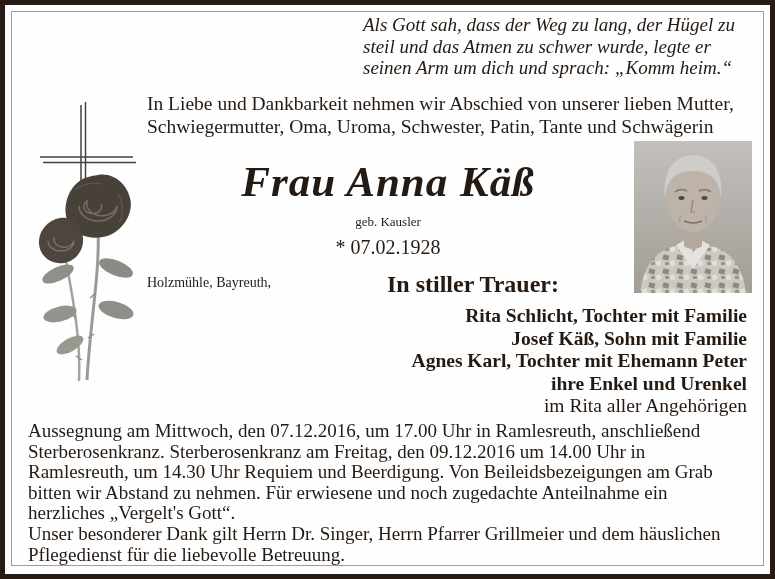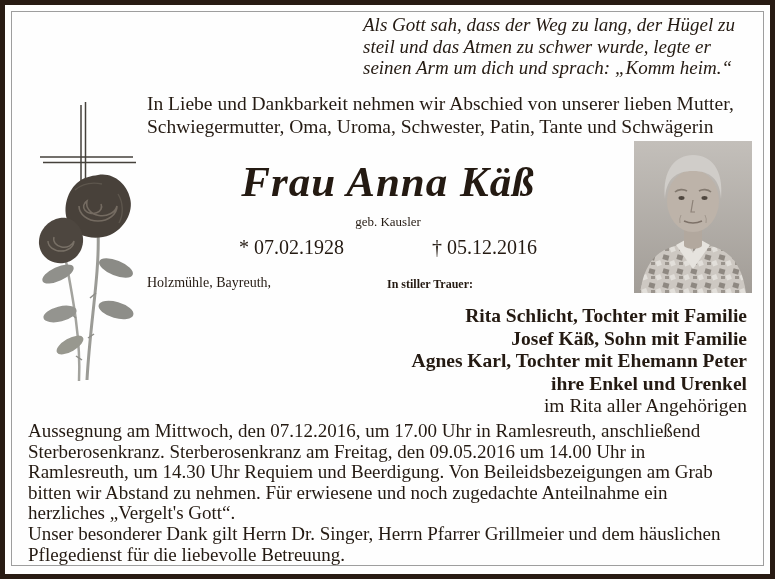--- a/index.html
+++ b/index.html
@@ -51,21 +51,21 @@
     position:absolute;left:18px;top:98px;width:140px;height:295px;
   }
   .places{
     position:absolute;left:147px;top:271px;
     font-size:14px;line-height:24px;
   }
   .mourning{
     position:absolute;left:387px;top:273px;width:360px;
     font-size:19.5px;
   }
-  .mourning-header{font-weight:bold;font-size:12px;line-height:22px;}
+  .mourning-header{font-weight:bold;font-size:24px;line-height:22px;}
   .mourner-list{margin-top:10px;text-align:right;}
   .mourner{font-weight:bold;line-height:22.5px;}
   .mourning-footer{line-height:22.5px;}
   .bottom-text{
     position:absolute;left:28px;top:421px;width:730px;
     font-size:19px;line-height:20.6px;
   }
   .line{white-space:nowrap;}
 </style>
 </head>
@@ -123,21 +123,20 @@
   <div class="intro">
     <div class="line">In Liebe und Dankbarkeit nehmen wir Abschied von unserer lieben Mutter,</div>
     <div class="line">Schwiegermutter, Oma, Uroma, Schwester, Patin, Tante und Schwägerin</div>
   </div>
 
   <div class="name-block">
     <div class="deceased-name">Frau Anna Käß</div>
     <div class="maiden">geb. Kausler</div>
     <div class="dates">
       <span>* 07.02.1928</span>
-      <span>† 05.12.2016</span>
     </div>
   </div>
 
   <svg class="portrait" viewBox="0 0 118 152" xmlns="http://www.w3.org/2000/svg" aria-hidden="true">
     <defs>
       <linearGradient id="pbg" x1="0" y1="0" x2="0" y2="1">
         <stop offset="0" stop-color="#c3bfba"></stop>
         <stop offset="1" stop-color="#a29d97"></stop>
       </linearGradient>
       <pattern id="blouse" width="14" height="14" patternUnits="userSpaceOnUse">
@@ -171,21 +170,21 @@
       <div class="mourner line">Rita Schlicht, Tochter mit Familie</div>
       <div class="mourner line">Josef Käß, Sohn mit Familie</div>
       <div class="mourner line">Agnes Karl, Tochter mit Ehemann Peter</div>
       <div class="mourner line">ihre Enkel und Urenkel</div>
       <div class="mourning-footer line">im Rita aller Angehörigen</div>
     </div>
   </div>
 
   <div class="bottom-text">
     <div class="line">Aussegnung am Mittwoch, den 07.12.2016, um 17.00 Uhr in Ramlesreuth, anschließend</div>
-    <div class="line">Sterberosenkranz. Sterberosenkranz am Freitag, den 09.05.2016 um 14.00 Uhr in</div>
+    <div class="line">Sterberosenkranz. Sterberosenkranz am Freitag, den 09.12.2016 um 14.00 Uhr in</div>
     <div class="line">Ramlesreuth, um 14.30 Uhr Requiem und Beerdigung. Von Beileidsbezeigungen am Grab</div>
     <div class="line">bitten wir Abstand zu nehmen. Für erwiesene und noch zugedachte Anteilnahme ein</div>
     <div class="line">herzliches „Vergelt's Gott“.</div>
     <div class="line">Unser besonderer Dank gilt Herrn Dr. Singer, Herrn Pfarrer Grillmeier und dem häuslichen</div>
     <div class="line">Pflegedienst für die liebevolle Betreuung.</div>
   </div>
 
 </div>
 
 </body></html>

